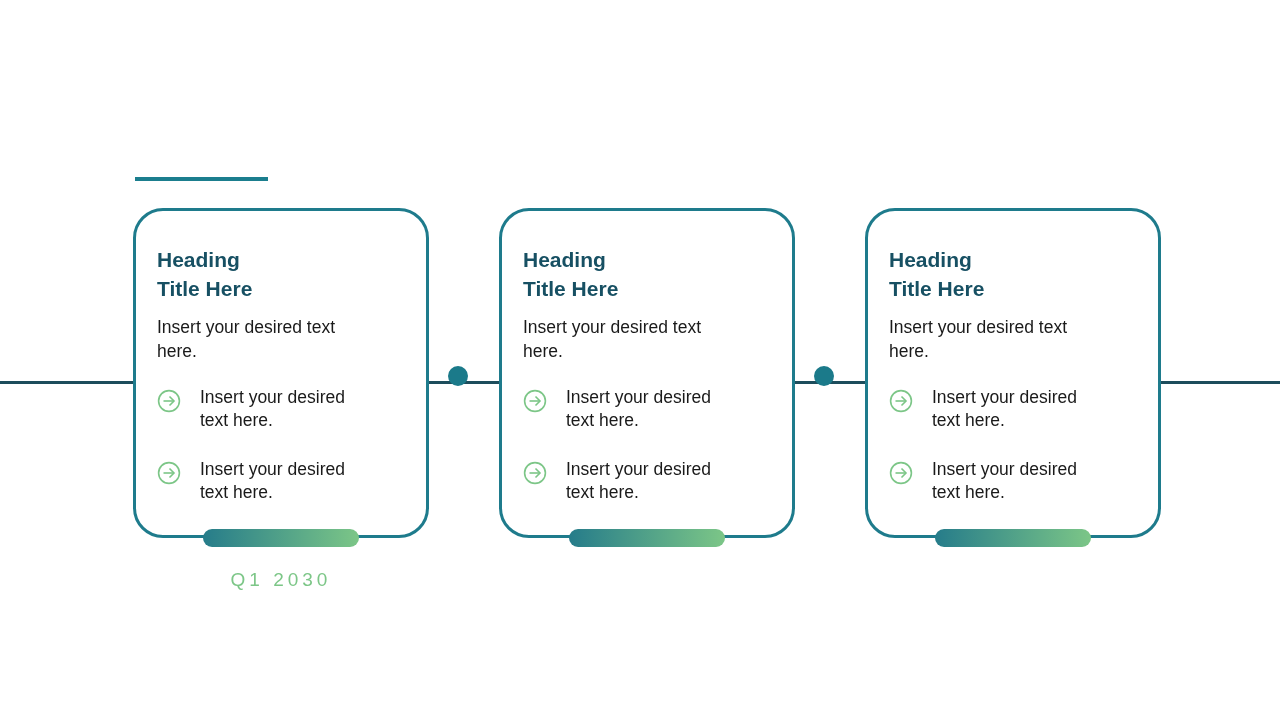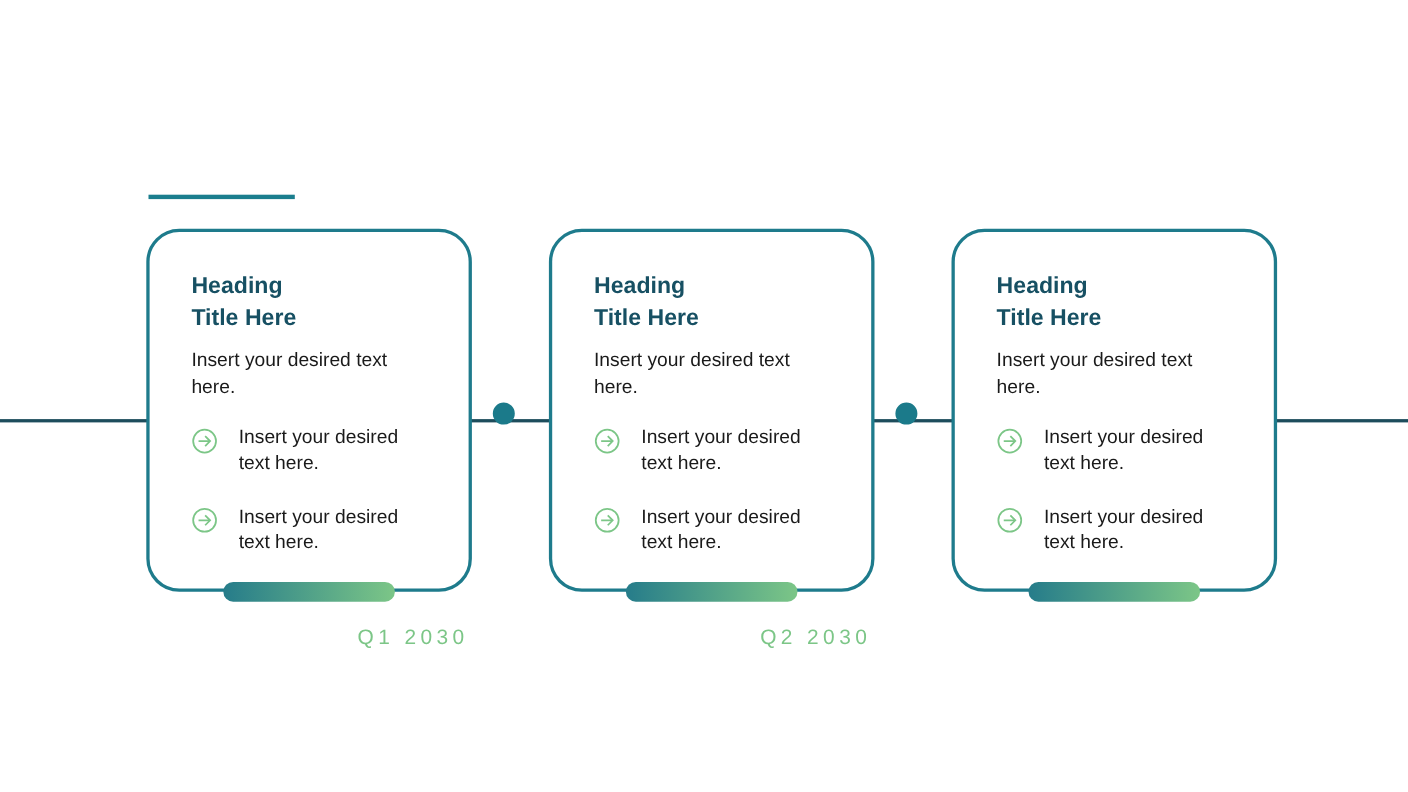--- a/index.html
+++ b/index.html
@@ -45,21 +45,21 @@
   }
   .dot-1{left:448px;}
   .dot-2{left:814px;}
 
   .card{
     position:absolute;top:208px;width:296px;height:330px;
     background:#ffffff;
     border:3px solid var(--card-border);
     border-radius:30px;
     z-index:1;
-    padding:34px 28px 0 38px;
+    padding:34px 28px 0 21px;
   }
   .card-1{left:133px;}
   .card-2{left:499px;}
   .card-3{left:865px;}
 
   .card-heading{
     font-size:21px;font-weight:bold;color:var(--heading-navy);
     line-height:29px;margin-bottom:12px;
   }
   .card-heading span{display:block;}
@@ -81,21 +81,21 @@
 
   .card-pill{
     position:absolute;left:50%;top:318px;transform:translateX(-50%);
     width:156px;height:18px;border-radius:9px;
     background:linear-gradient(90deg,var(--pill-gradient-start),var(--pill-gradient-end));
     z-index:2;
   }
 
   .card-date{
     position:absolute;left:0;top:358px;width:100%;
-    text-align:right;
+    text-align:center;
     font-size:19px;color:var(--green-accent);
     letter-spacing:4px;
   }
 </style>
 </head>
 <body>
 
 <div class="slide">
 
   <div class="title-underline"></div>
@@ -154,21 +154,20 @@
       <span class="bullet-icon">
         <svg viewBox="0 0 24 24" fill="none" stroke="#7cc687" stroke-width="1.6">
           <circle cx="12" cy="12" r="10.4"></circle>
           <line x1="6.5" y1="12" x2="16.5" y2="12"></line>
           <polyline points="12.5,7.5 17,12 12.5,16.5" fill="none"></polyline>
         </svg>
       </span>
       <span class="bullet-text">Insert your desired text here.</span>
     </div>
     <div class="card-pill"></div>
-    <div class="card-date">Q2 2030</div>
   </div>
 
   <div class="card card-3">
     <div class="card-heading">
       <span>Heading</span>
       <span>Title Here</span>
     </div>
     <div class="card-body">Insert your desired text here.</div>
     <div class="bullet-row">
       <span class="bullet-icon">

